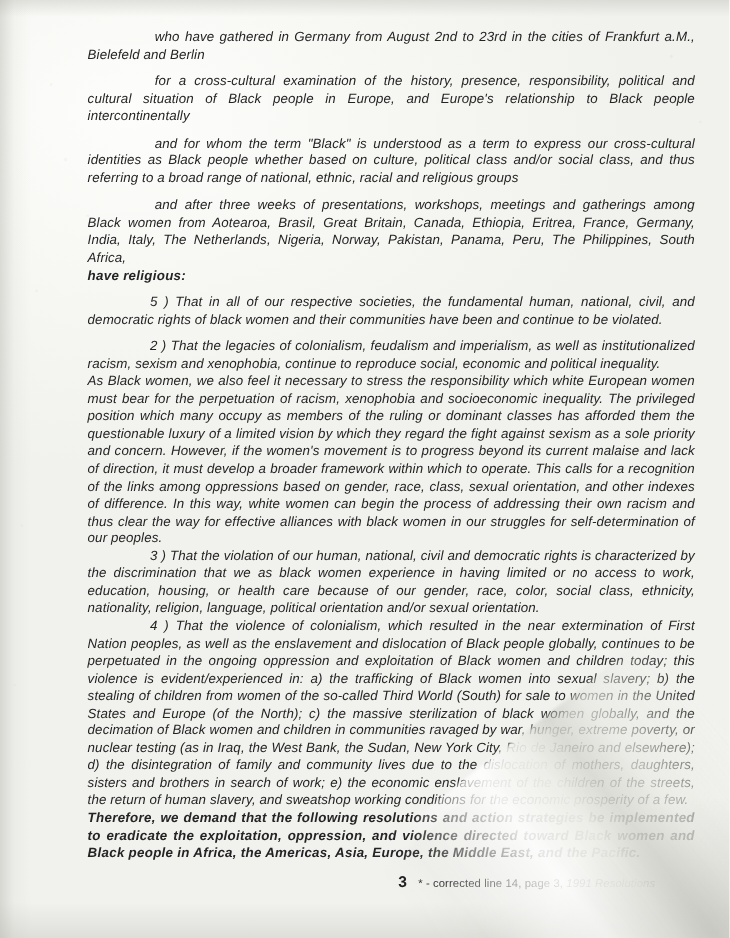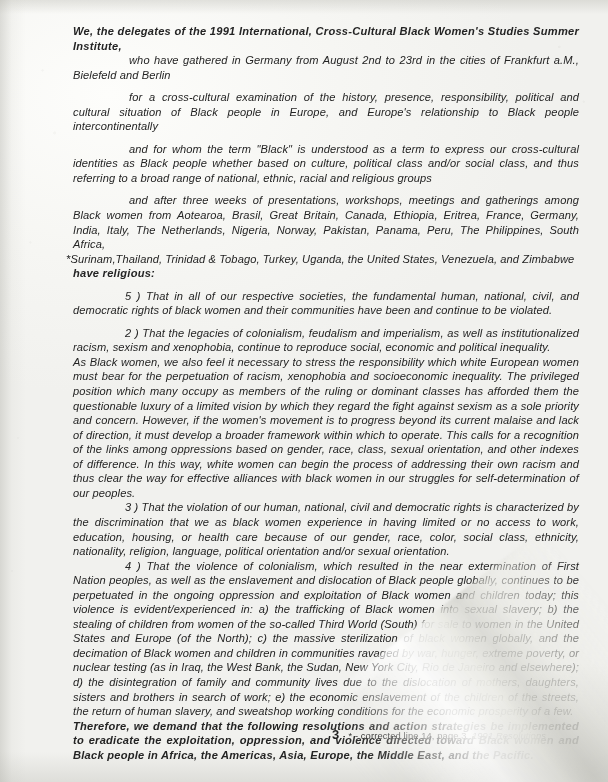--- a/index.html
+++ b/index.html
@@ -169,31 +169,29 @@
 
 <div class="page">
 
   <div class="edge-top"></div>
   <div class="edge-left"></div>
   <div class="edge-bottom"></div>
   <div class="grain"></div>
 
   <div class="content">
 
-    <p class="bold">We, the delegates of the 1991 International, Cross-Cultural Black Women's Studies Summer Institute,</p>
 
     <p class="indent">who have gathered in Germany from August 2nd to 23rd in the cities of Frankfurt a.M., Bielefeld and Berlin</p>
 
     <p class="indent gap-sm">for a cross-cultural examination of the history, presence, responsibility, political and cultural situation of Black people in Europe, and Europe's relationship to Black people intercontinentally</p>
 
     <p class="indent gap-sm">and for whom the term "Black" is understood as a term to express our cross-cultural identities as Black people whether based on culture, political class and/or social class, and thus referring to a broad range of national, ethnic, racial and religious groups</p>
 
     <p class="indent gap-sm">and after three weeks of presentations, workshops, meetings and gatherings among Black women from Aotearoa, Brasil, Great Britain, Canada, Ethiopia, Eritrea, France, Germany, India, Italy, The Netherlands, Nigeria, Norway, Pakistan, Panama, Peru, The Philippines, South Africa,</p>
 
-    <p class="hang-star">*Surinam,Thailand, Trinidad &amp; Tobago, Turkey, Uganda, the United States, Venezuela, and Zimbabwe</p>
 
     <p class="bold">have religious:</p>
 
     <p class="indent-sm gap-sm">5 ) That in all of our respective societies, the fundamental human, national, civil, and democratic rights of black women and their communities have been and continue to be violated.</p>
 
     <p class="indent-sm gap-sm">2 ) That the legacies of colonialism, feudalism and imperialism, as well as institutionalized racism, sexism and xenophobia, continue to  reproduce social, economic and political inequality.</p>
 
     <p class="gap-lg">As Black women, we also feel it necessary to stress the responsibility which white European women must bear for the perpetuation of racism, xenophobia and socioeconomic inequality.  The privileged position which many occupy as members of the ruling or dominant classes has afforded them the questionable luxury of a limited vision by which they regard the fight against sexism as a sole priority and concern.  However, if the women's movement is to progress beyond its current malaise and lack of direction, it must develop a broader framework within which to operate.  This calls for a recognition of the links among oppressions based on gender, race, class, sexual orientation, and other indexes of difference.  In this way, white women can begin the process of addressing their own racism and thus clear the way for effective alliances with black women in our struggles for self-determination of our peoples.</p>
 
     <p class="indent-sm gap-lg">3 ) That the violation of our human, national, civil and democratic rights is characterized by the discrimination that we as black women experience in having limited or no access to work, education, housing, or health care because of our gender, race, color, social class, ethnicity, nationality, religion, language, political orientation and/or sexual orientation.</p>

